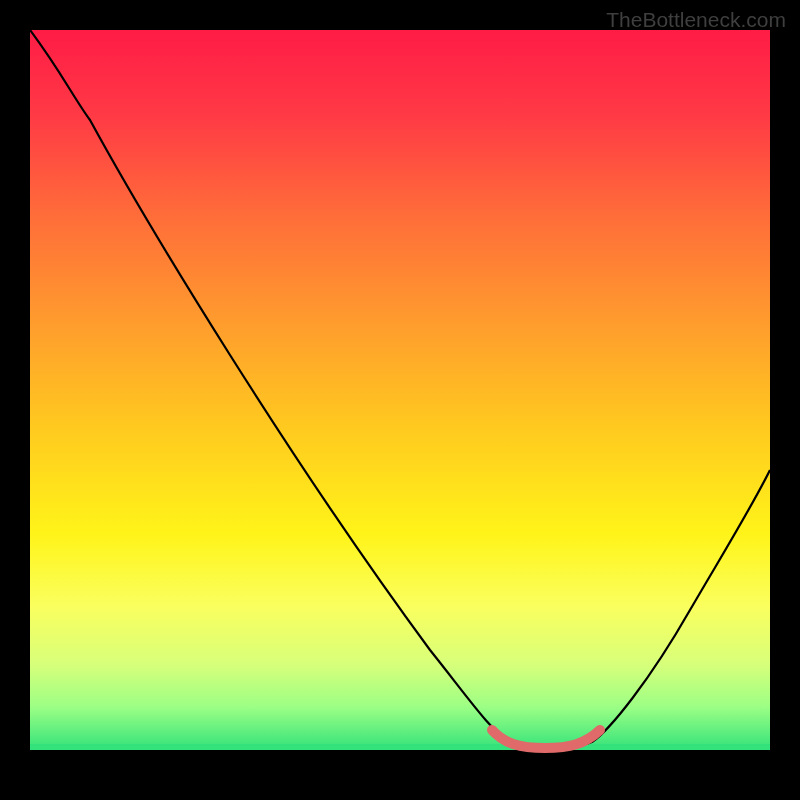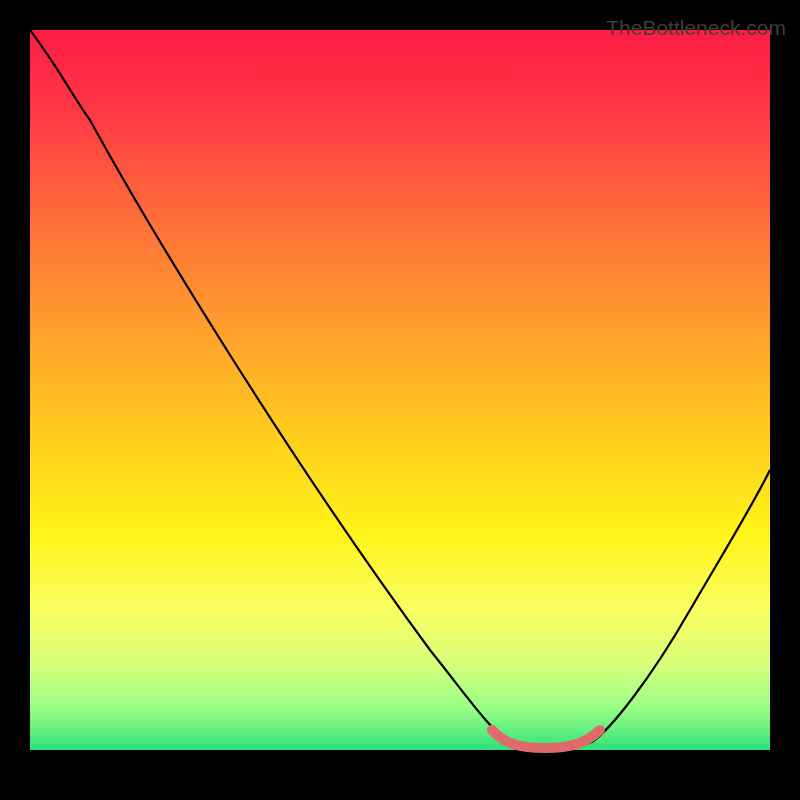--- a/index.html
+++ b/index.html
@@ -1,17 +1,17 @@
 <!DOCTYPE html>
 <html><head>
 <meta charset="utf-8">
 <style>
 * { margin: 0; padding: 0; box-sizing: border-box; }
 body { width: 800px; height: 800px; background: #000; position: relative; font-family: Arial, sans-serif; }
-.watermark { position: absolute; top: 16px; right: 14px; color: #3f3f3f; font-size: 21px; font-weight: 500; z-index: 10; }
+.watermark { position: absolute; top: 8px; right: 14px; color: #3f3f3f; font-size: 21px; font-weight: 500; z-index: 10; }
 .chart-frame { position: absolute; top: 30px; left: 30px; width: 740px; height: 740px; background: #000; }
 .plot-area { position: absolute; top: 0; left: 0; width: 740px; height: 740px; }
 .gradient-bg { position: absolute; top: 0; left: 0; width: 740px; height: 720px;
   background: linear-gradient(to bottom,
     #ff1c46 0%,
     #ff3a45 12%,
     #ff6a3a 25%,
     #ff9a2e 40%,
     #ffc91f 55%,
     #fff419 70%,

